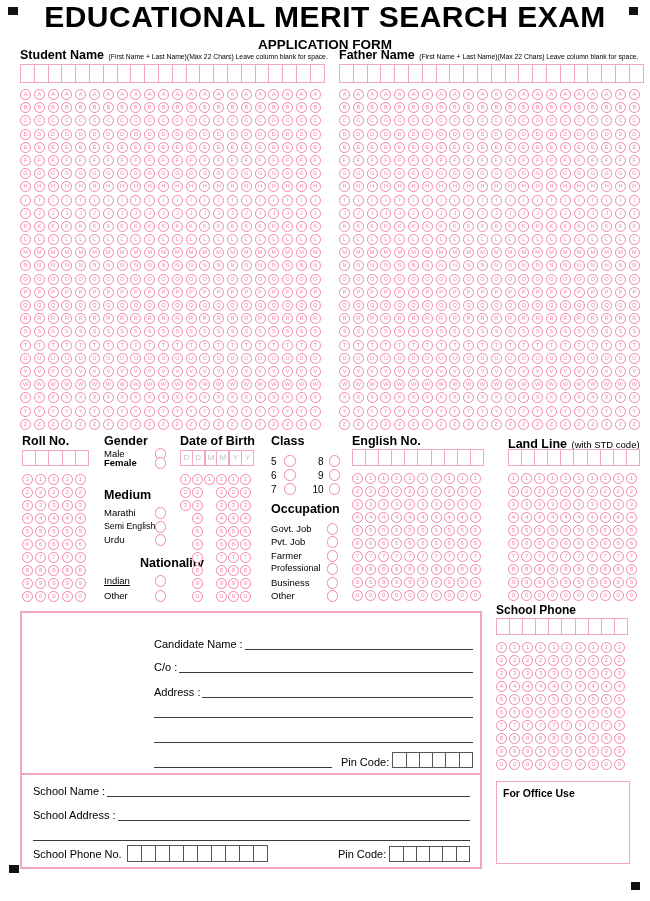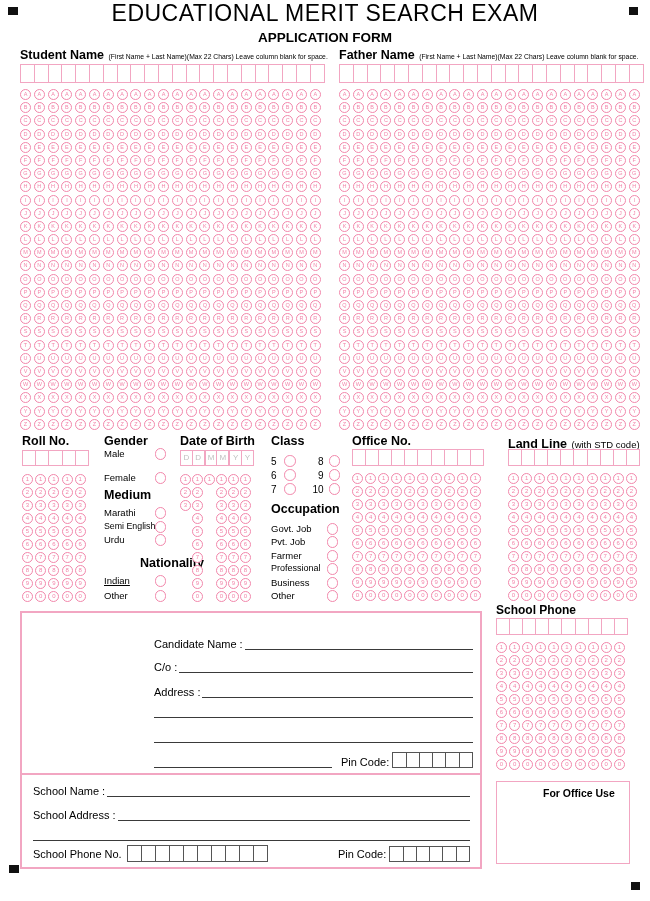--- a/index.html
+++ b/index.html
@@ -1,21 +1,21 @@
 <!DOCTYPE html>
 <html><head>
 <meta charset="utf-8">
 <style>
   html,body{margin:0;padding:0;background:#fff;}
   #page{position:relative;width:650px;height:901px;background:#fff;overflow:hidden;
         font-family:"Liberation Sans",sans-serif;color:#000;
         --pink:#f287ab;--pink-light:#f2a6c2;--line:#3a3a3a;--gray-letter:#c0c0c0;}
   .mark{position:absolute;background:#111;}
   .header{position:absolute;left:0;top:8;width:100%;text-align:center;}
-  .title{font-size:23px;font-weight:normal;letter-spacing:.5px;}
+  .title{font-size:30px;font-weight:bold;letter-spacing:.5px;}
   .subtitle{font-size:13.5px;font-weight:bold;margin-top:3px;text-align:center;}
   .abs{position:absolute;}
   .sec-label{font-weight:bold;font-size:12.5px;white-space:nowrap;}
   .note{font-size:6.8px;font-weight:normal;white-space:nowrap;}
   
   .bubble{flex:none;width:9px;height:9px;border:1px solid var(--pink);border-radius:50%;
           font-size:5.5px;line-height:9.5px;text-align:center;color:var(--pink);background:#fff;}
   .bubble.blank{visibility:hidden;}
   .bubble-grid{display:flex;flex-direction:column;row-gap:2.2px;}
   .bubble-row{display:flex;column-gap:2.8px;}
@@ -47,21 +47,21 @@
   .class-row .num1{width:13px;}
   .class-row .num2{width:17px;text-align:right;margin-left:11px;margin-right:5px;}
   
   .bigbox{position:absolute;border:2px solid var(--pink-light);background:#fff;}
   .photo-box{position:absolute;border:2px solid var(--pink);display:flex;align-items:center;
              justify-content:center;text-align:center;font-size:11px;line-height:1.35;}
   .frow{position:absolute;display:flex;align-items:flex-end;height:14px;}
   .flabel{font-size:11px;white-space:nowrap;margin-right:2px;}
   .fline{flex:1;border-bottom:1.2px solid var(--line);}
   .fline-short{border-bottom:1.2px solid var(--line);}
-  .office-label{font-weight:bold;font-size:10.5px;padding:5px 0 0 6px;margin-left:40px;}
+  .office-label{font-weight:bold;font-size:10.5px;padding:5px 0 0 6px;}
 </style>
 </head>
 <body>
 
 <div id="page" style="--pink: #f287ab; --pink-light: #f2a6c2; --line: #3a3a3a; --gray-letter: #c0c0c0;">
 
   <div class="mark" style="left:8px;top:7px;width:10px;height:8px;"></div>
   <div class="mark" style="left:629px;top:7px;width:9px;height:8px;"></div>
   <div class="mark" style="left:9px;top:865px;width:10px;height:8px;"></div>
   <div class="mark" style="left:631px;top:882px;width:9px;height:8px;"></div>
@@ -1467,21 +1467,21 @@
         </div>
       </div>
   </div>
 
   <div class="abs" style="left:104px;top:434px;width:62px;height:172px;">
     <div class="sec-label abs" style="top:0;">Gender</div>
     <div class="opt-row" style="top:14px;">
       <span>Male</span>
       <span class="obubble"></span>
     </div>
-    <div class="opt-row" style="top:38px;">
+    <div class="opt-row" style="top:23px;font-weight:bold;">
       <span>Female</span>
       <span class="obubble"></span>
     </div>
     <div class="sec-label abs" style="top:54px;">Medium</div>
     <div class="opt-row" style="top:73px;">
       <span>Marathi</span>
       <span class="obubble"></span>
     </div>
     <div class="opt-row" style="top:87px;font-size:8.8px;">
       <span>Semi English</span>
@@ -1640,21 +1640,21 @@
       <span>Business</span>
       <span class="obubble"></span>
     </div>
     <div class="opt-row" style="top:88px;">
       <span>Other</span>
       <span class="obubble"></span>
     </div>
   </div>
 
   <div class="abs" style="left:352px;top:434px;">
-    <div class="sec-label" style="height:13px;">Office No.</div>
+    <div class="sec-label" style="height:13px;">English No.</div>
     <div class="wrow wrow-phone" style="margin-top:2px;">
         <div class="wbox"></div>
         <div class="wbox"></div>
         <div class="wbox"></div>
         <div class="wbox"></div>
         <div class="wbox"></div>
         <div class="wbox"></div>
         <div class="wbox"></div>
         <div class="wbox"></div>
         <div class="wbox"></div>

